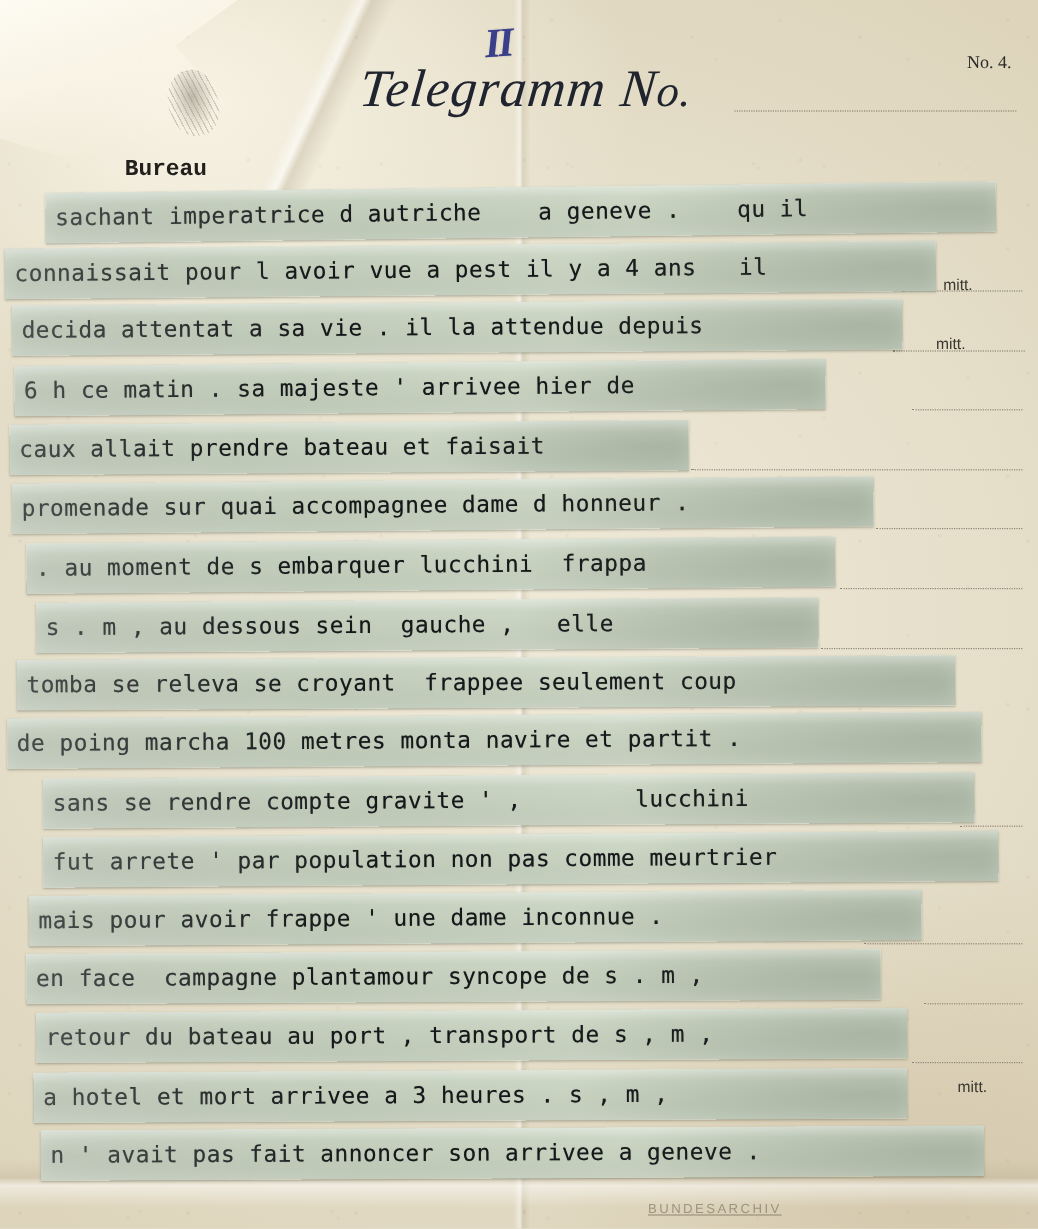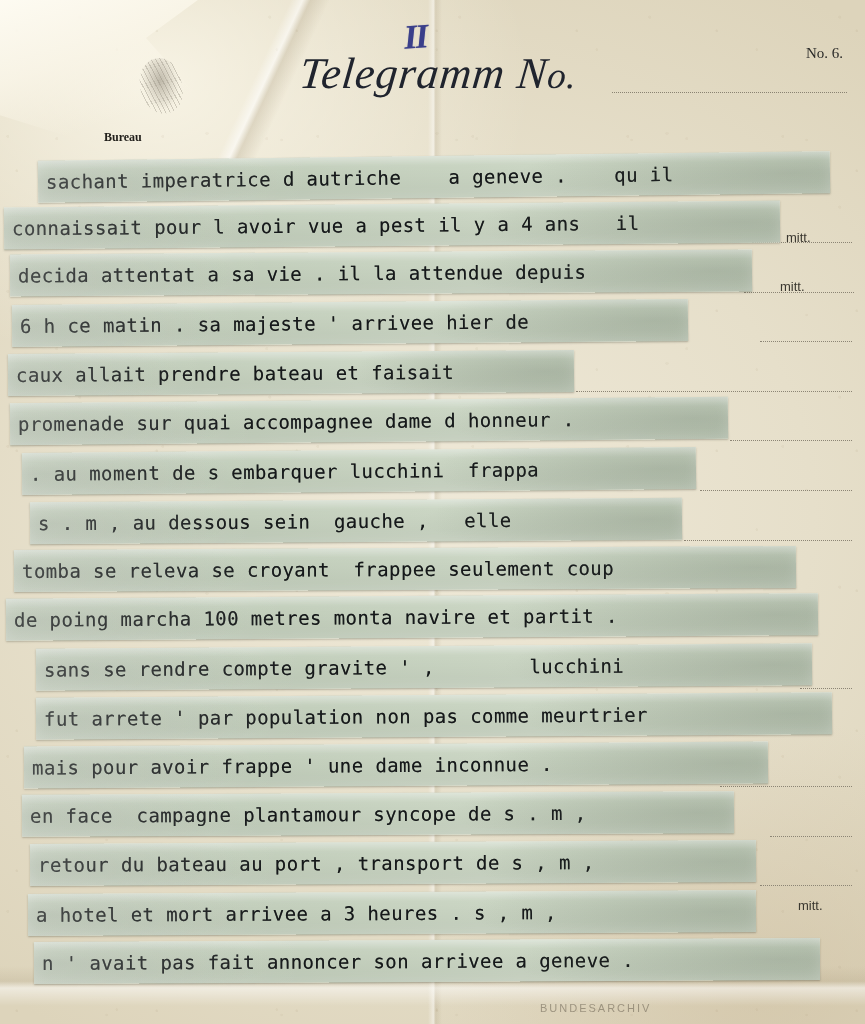--- a/index.html
+++ b/index.html
@@ -107,23 +107,23 @@
   #sheet-no {
     position: absolute;
     right: 22px; top: 45px;
     font-family: "Liberation Serif", serif;
     font-size: 15px;
     color: #2a2a28;
   }
   #bureau-label {
     position: absolute;
     left: 104px; top: 130px;
-    font-family: Liberation Serif, serif;
+    font-family: Liberation Mono, monospace;
     font-weight: bold;
-    font-size: 12px;
+    font-size: 19px;
     color: #22201c;
   }
   #stamp-blob {
     position: absolute;
     left: 140px; top: 58px;
     width: 42px; height: 56px;
     opacity: .55;
     background:
       radial-gradient(ellipse at 50% 40%, rgba(60,50,35,0.55) 0%, rgba(60,50,35,0) 62%),
       repeating-linear-gradient(72deg, rgba(50,42,30,0.35) 0 1px, rgba(50,42,30,0) 1px 4px);
@@ -182,38 +182,39 @@
   }
 
   #archive-mark {
     position: absolute;
     left: 540px;
     bottom: 10px;
     font-family: "Liberation Sans", sans-serif;
     font-size: 11px;
     letter-spacing: 2px;
     color: rgba(80,72,58,0.45);
+    text-decoration: underline;
   }
 </style>
 </head>
 <body>
 
 <div id="sheet">
 
   <div id="grain"></div>
   <div id="corner-tear"></div>
   <div id="crease-diag"></div>
   <div id="crease-vert"></div>
   <div id="crease-bottom"></div>
 
   <div id="header">
     <div id="roman-mark">II</div>
     <div id="telegram-title"><span class="big">Telegramm N</span><span>o.</span></div>
     <div id="title-rule"></div>
-    <div id="sheet-no">No. 6.</div>
+    <div id="sheet-no">No. 4.</div>
     <div id="stamp-blob"></div>
     <div id="bureau-label">Bureau</div>
   </div>
 
   <div class="form-rule" style="left:752px; top:242px; width:100px;"></div>
   <div class="mitt" style="left:786px; top:230px;">mitt.</div>
 
   <div class="form-rule" style="left:744px; top:292px; width:110px;"></div>
   <div class="mitt" style="left:780px; top:279px;">mitt.</div>
 

